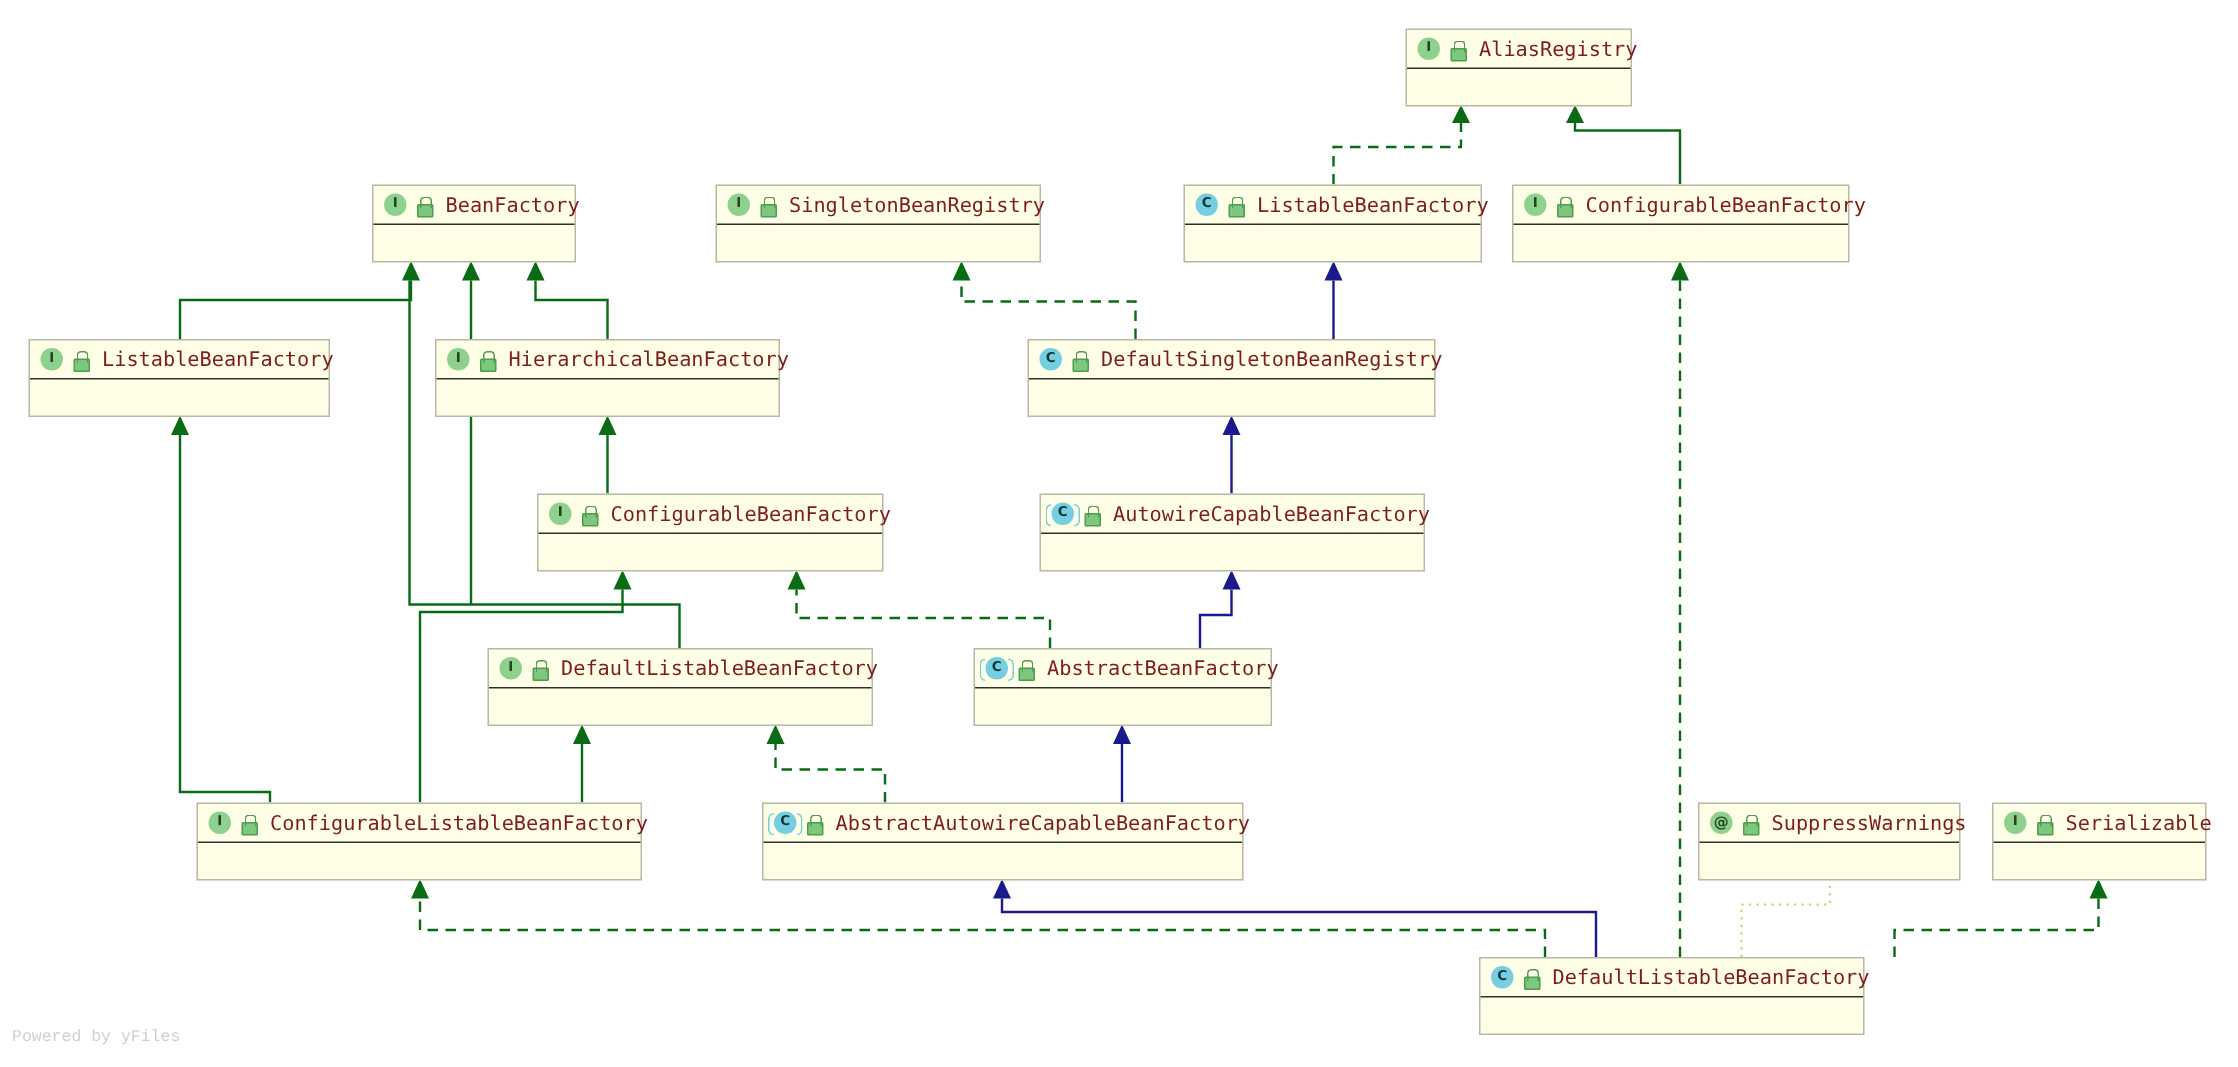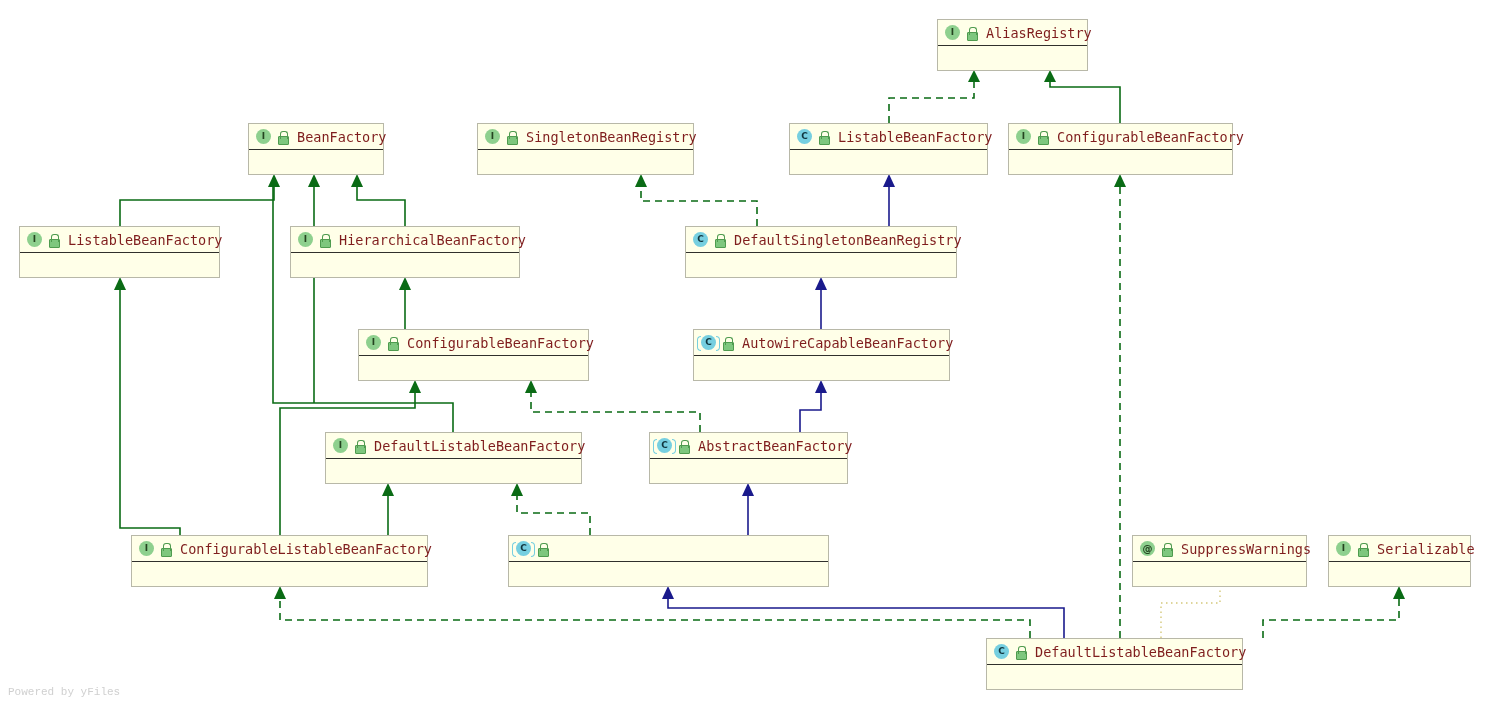--- a/index.html
+++ b/index.html
@@ -294,20 +294,21 @@
         <span class="icon-type iface">I</span>
         <span class="icon-lock"></span>
         <span class="node-label">ConfigurableListableBeanFactory</span>
       </div>
       <div class="node-body"></div>
     </div>
     <div class="node" style="left: 508px; top: 535px; width: 321px;">
       <div class="node-header">
         <span class="icon-type cls abstract-mark">C</span>
         <span class="icon-lock"></span>
+        <span class="node-label">AbstractAutowireCapableBeanFactory</span>
       </div>
       <div class="node-body"></div>
     </div>
     <div class="node" style="left: 1132px; top: 535px; width: 175px;">
       <div class="node-header">
         <span class="icon-type anno">@</span>
         <span class="icon-lock"></span>
         <span class="node-label">SuppressWarnings</span>
       </div>
       <div class="node-body"></div>

